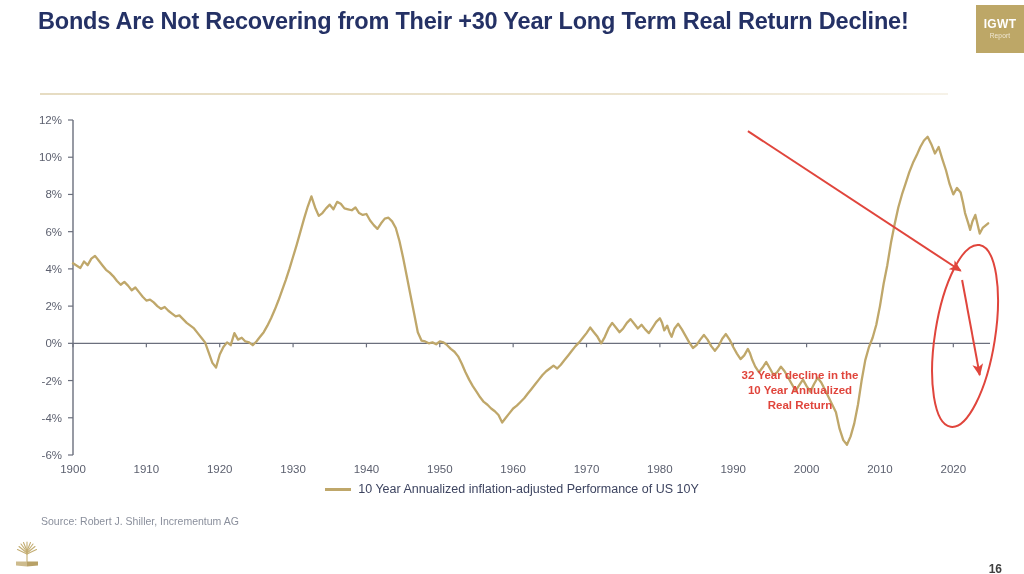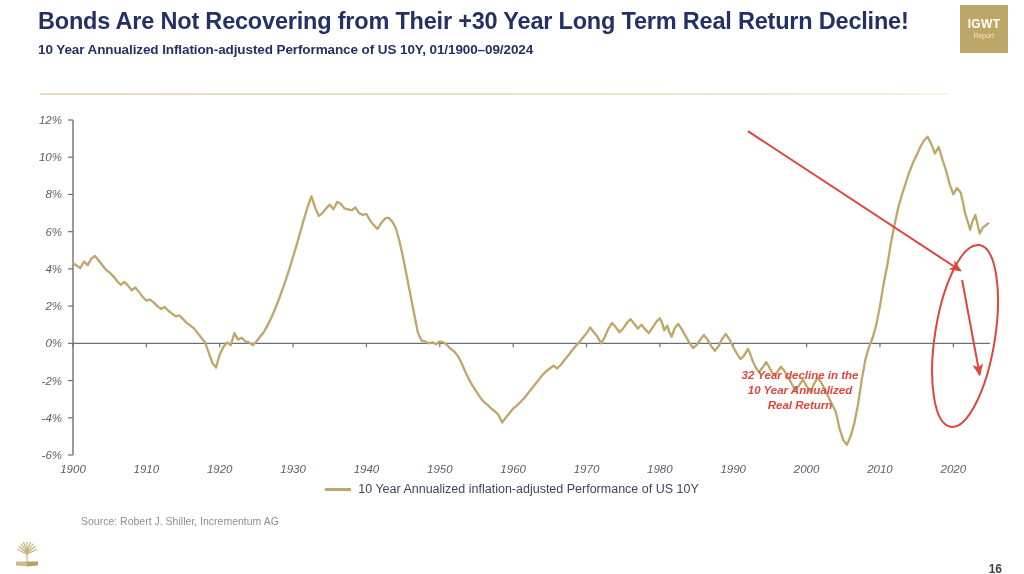--- a/index.html
+++ b/index.html
@@ -42,21 +42,21 @@
     left: 40px;
     top: 93px;
     width: 908px;
     height: 2px;
     background: linear-gradient(to right, #e6dcc2 0%, #ece4d0 70%, #f6f2e8 100%);
   }
 
   
   #igwt-badge {
     position: absolute;
-    right: 16px;
+    right: 0;
     top: 5px;
     width: 48px;
     height: 48px;
     background: #bda767;
     display: flex;
     flex-direction: column;
     align-items: center;
     justify-content: center;
     line-height: 1;
   }
@@ -73,21 +73,20 @@
     letter-spacing: 0.2px;
   }
 
   
   #chart-area {
     position: absolute;
     left: 0;
     top: 100px;
     width: 896px;
     height: 400px;
-    font-style: italic;
   }
   #chart-svg { display: block; }
 
   .tick-label {
     font-family: "Liberation Sans", sans-serif;
     font-size: 11.5px;
     fill: #5b5f6e;
   }
   .ytick-label { text-anchor: end; }
   .xtick-label { text-anchor: middle; }
@@ -122,21 +121,20 @@
     color: #3d4460;
   }
 
   
   #source {
     position: absolute;
     left: 41px;
     top: 515px;
     font-size: 10.5px;
     color: #8a8f9c;
-    margin-left: 40px;
   }
 
   
   #footer {
     position: absolute;
     left: 0;
     bottom: 0;
     width: 1024px;
     height: 42px;
   }
@@ -164,21 +162,20 @@
     font-size: 12px;
     font-weight: bold;
     color: #404040;
   }
 </style>
 </head>
 <body>
 
 <div id="header">
   <h1 id="title">Bonds Are Not Recovering from Their +30 Year Long Term Real Return Decline!</h1>
-  <div id="subtitle">10 Year Annualized Inflation-adjusted Performance of US 10Y, 01/1900–09/2024</div>
 </div>
 <div id="header-rule"></div>
 
 <div id="igwt-badge">
   <div class="igwt-main">IGWT</div>
   <div class="igwt-sub">Report</div>
 </div>
 
 <div id="chart-area">
   <svg id="chart-svg" width="1024" height="400" viewBox="0 0 1024 400">

